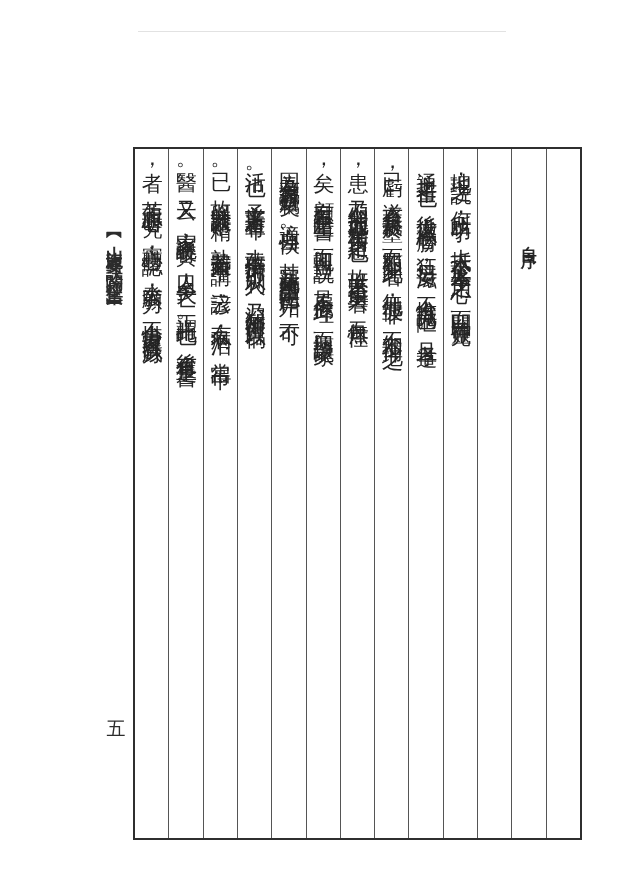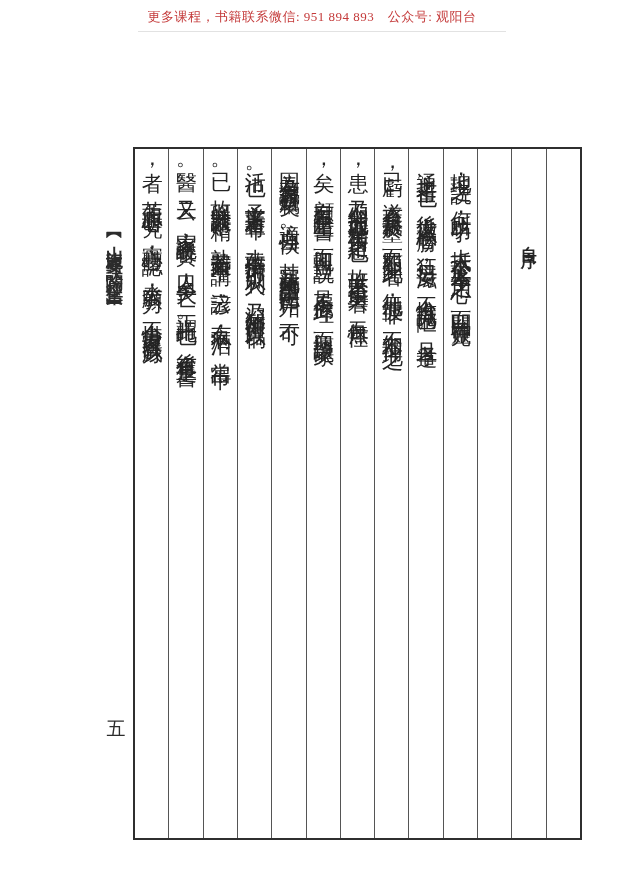--- a/index.html
+++ b/index.html
@@ -85,21 +85,20 @@
     text-align: center;
     font-size: 19px;
     color: #2c2c2c;
   }
 </style>
 </head>
 <body>
 
 <div class="canvas">
 
-  <div class="header">更多课程，书籍联系微信: 951 894 893　公众号: 观阳台</div>
 
   <div class="header-rule"></div>
 
   <div class="grid">
     <div class="col empty"></div>
     <div class="col preface">自序</div>
     <div class="col empty"></div>
     <div class="col text">地理之説，何所昉乎，大抵本於仁人孝子之用心，而開自神靈元</div>
     <div class="col text">通之哲士也。後世徼福心勝，狂妄日滋，不惟識見已陋，且孝道</div>
     <div class="col text">已虧，遂有棄親於壑，而類不知此者。無他彼非，不知不擇地之</div>

